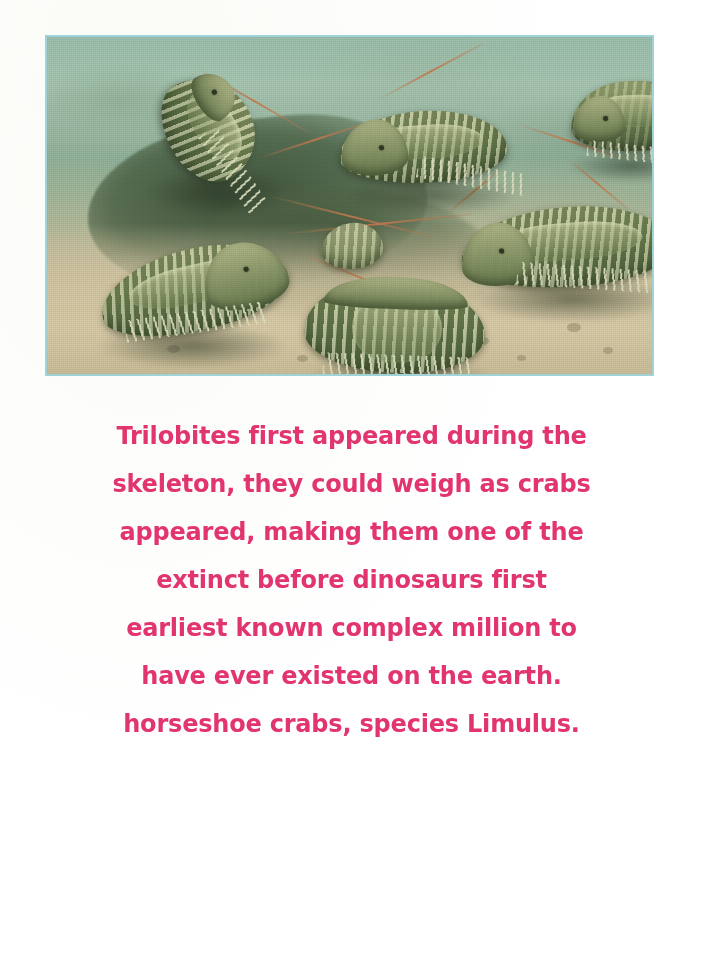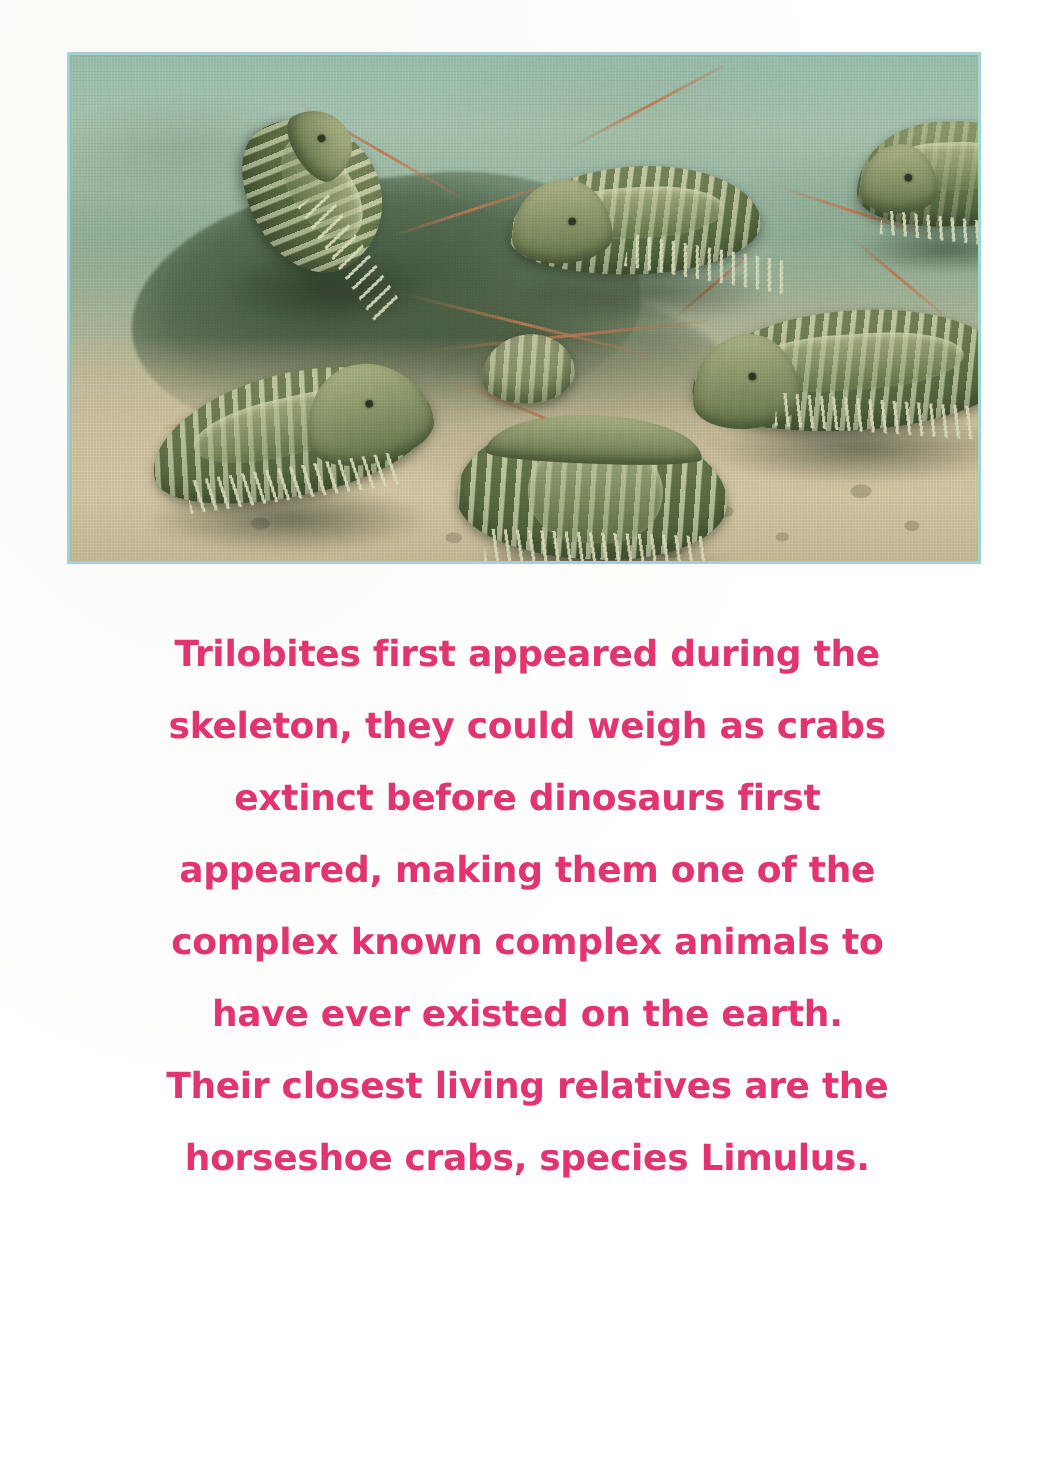--- a/index.html
+++ b/index.html
@@ -328,21 +328,20 @@
         </div>
       </div>
 
       <div class="grain"></div>
     </div>
   </div>
 
   <div class="caption">
     <span class="line">Trilobites first appeared during the</span>
     <span class="line">skeleton, they could weigh as crabs</span>
+    <span class="line">appeared, making them one of the</span>
     <span class="line">extinct before dinosaurs first</span>
-    <span class="line">appeared, making them one of the</span>
-    <span class="line">complex known complex animals to</span>
+    <span class="line">earliest known complex million to</span>
     <span class="line">have ever existed on the earth.</span>
-    <span class="line">Their closest living relatives are the</span>
     <span class="line">horseshoe crabs, species Limulus.</span>
   </div>
 
 </div>
 
 </body></html>

